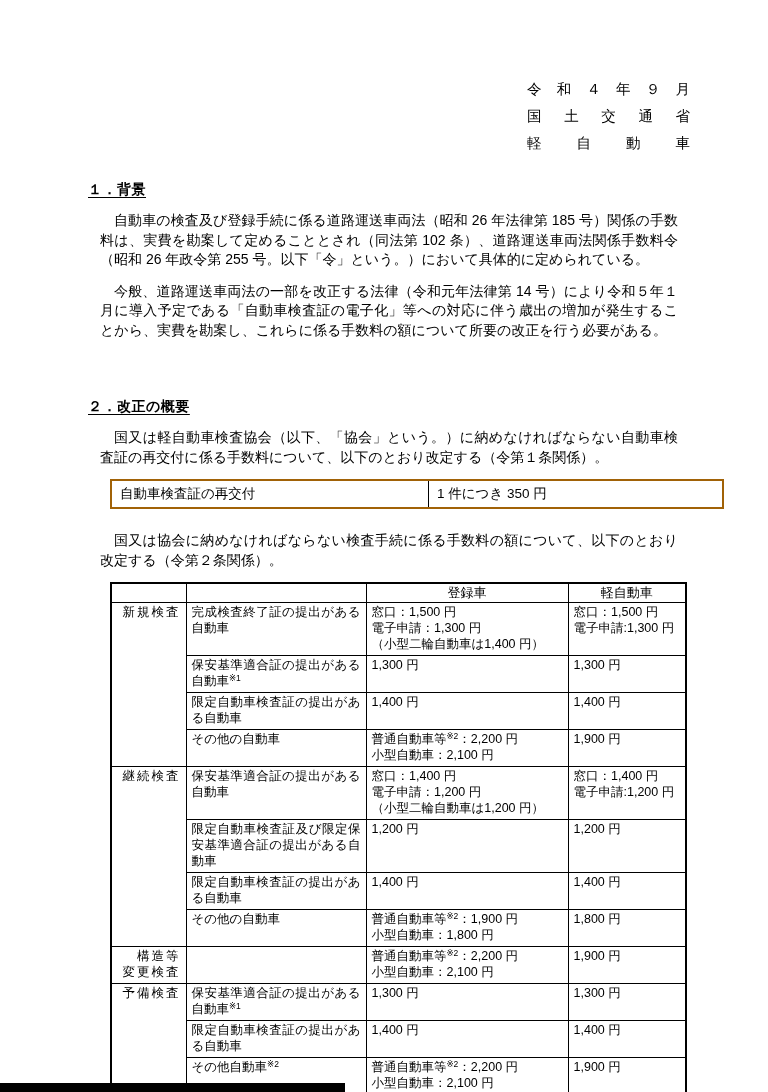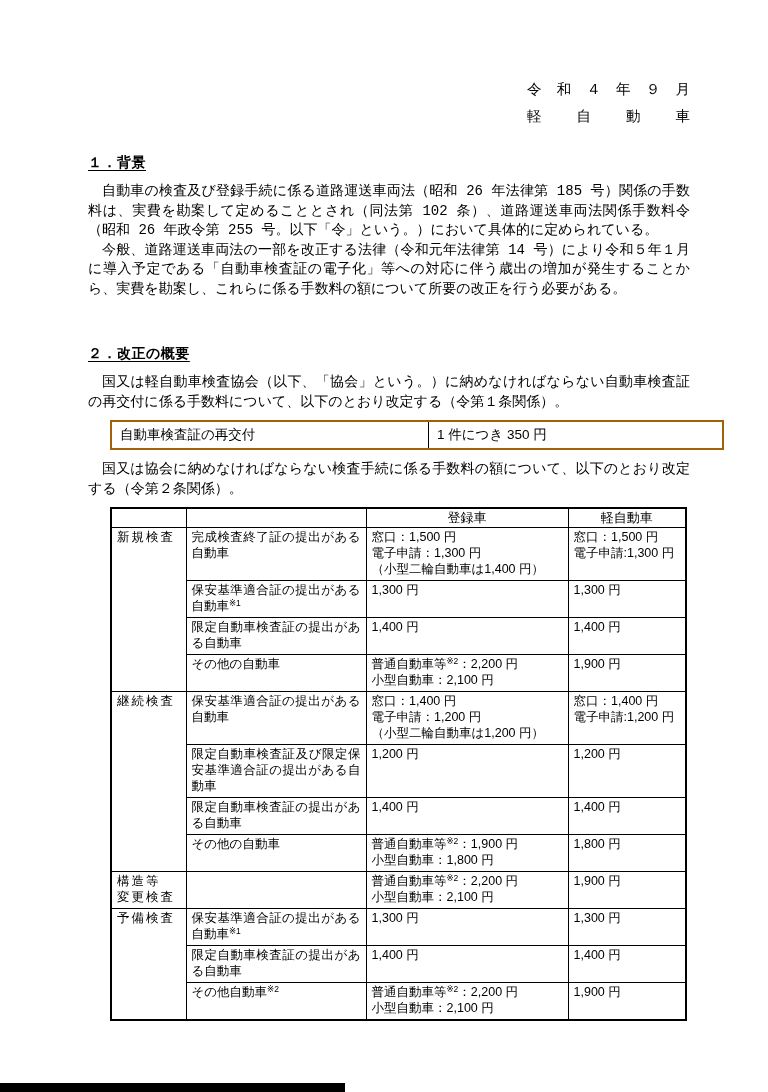--- a/index.html
+++ b/index.html
@@ -34,26 +34,25 @@
   }
   .section-heading {
     margin: 24px 0 10px 0;
     font-size: 14px;
     font-weight: bold;
     text-decoration: underline;
     text-underline-offset: 3px;
     letter-spacing: 0.5px;
   }
   .para {
-    margin: 0;
+    margin: 12px;
     font-size: 14px;
     line-height: 19.5px;
     text-align: justify;
     text-indent: 1em;
-    font-family: Liberation Mono, monospace;
   }
   .para + .para { margin-top: 0; }
   .gap-lg { height: 22px; }
   .gap-md { height: 10px; }
   
   .refund-table {
     border-collapse: collapse;
     border: 2px solid #a16207;
     margin: 8px 12px 0 22px;
     table-layout: fixed;
@@ -86,21 +85,21 @@
   }
   .fee-table thead th {
     text-align: center;
     padding: 1px 12px;
     font-size: 13px;
   }
   .col-cat { width: 75px; }
   .col-desc { width: 180px; }
   .col-reg { width: 202px; }
   .col-kei { width: 118px; }
-  .cat-cell { letter-spacing: 2px; }
+  .cat-cell { letter-spacing: 2px; text-align: right; }
   .desc-cell { text-align: justify; }
   .fee-table sup {
     font-size: 8.5px;
     line-height: 0;
     vertical-align: baseline;
     position: relative;
     top: -4px;
   }
   .scan-bar {
     position: absolute;
@@ -109,20 +108,21 @@
     background: #000;
   }
 </style>
 </head>
 <body>
 
 <div class="page">
 
   <div class="date-block">
     <div class="date-line">令和４年９月</div>
+    <div class="date-line">国土交通省</div>
     <div class="date-line">軽自動車</div>
   </div>
 
 
   <h2 class="section-heading">１．背景</h2>
   <p class="para">自動車の検査及び登録手続に係る道路運送車両法（昭和 26 年法律第 185 号）関係の手数料は、実費を勘案して定めることとされ（同法第 102 条）、道路運送車両法関係手数料令（昭和 26 年政令第 255 号。以下「令」という。）において具体的に定められている。</p>
   <p class="para">今般、道路運送車両法の一部を改正する法律（令和元年法律第 14 号）により令和５年１月に導入予定である「自動車検査証の電子化」等への対応に伴う歳出の増加が発生することから、実費を勘案し、これらに係る手数料の額について所要の改正を行う必要がある。</p>
 
   <div class="gap-lg"></div>
 

